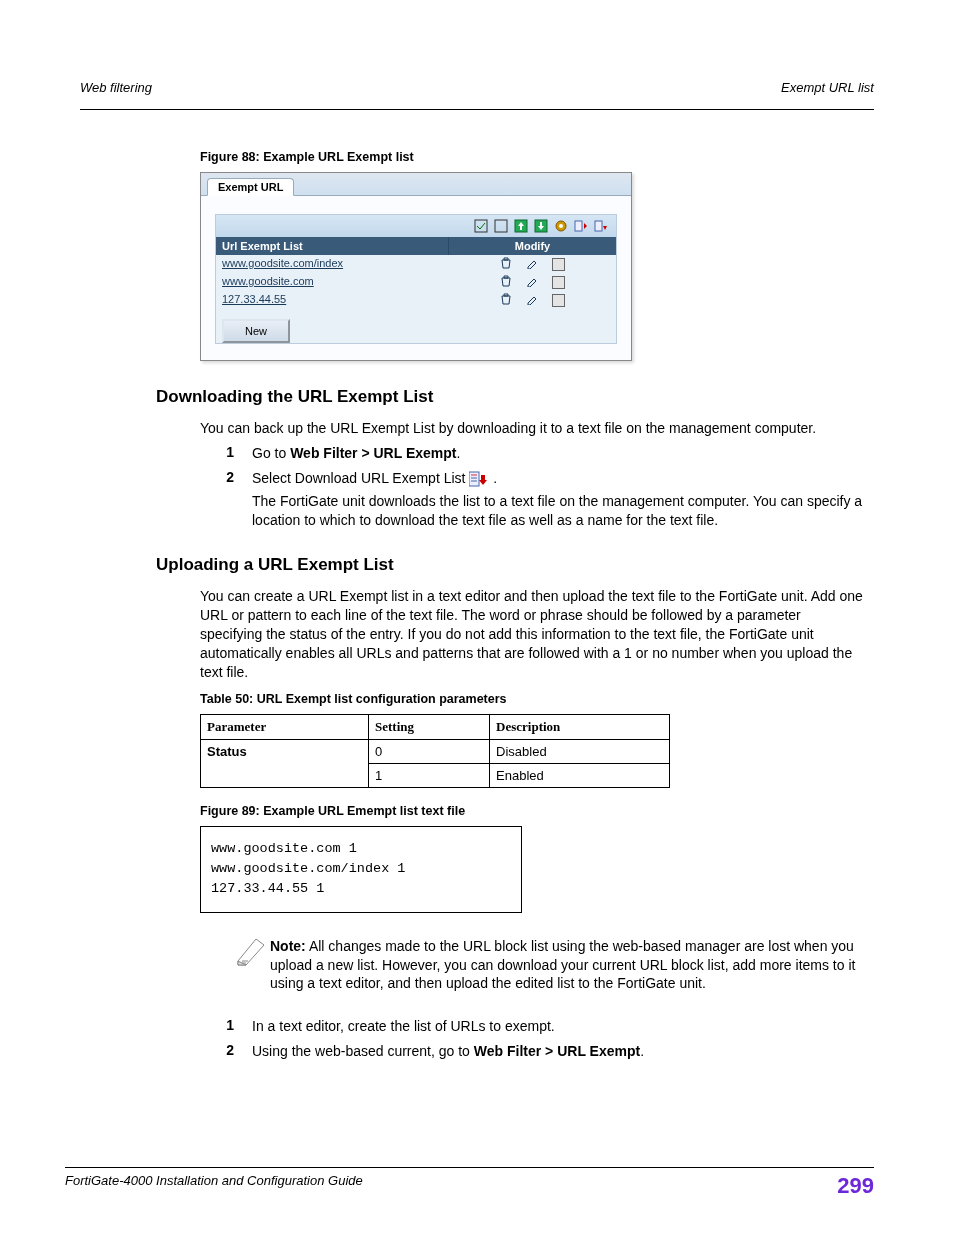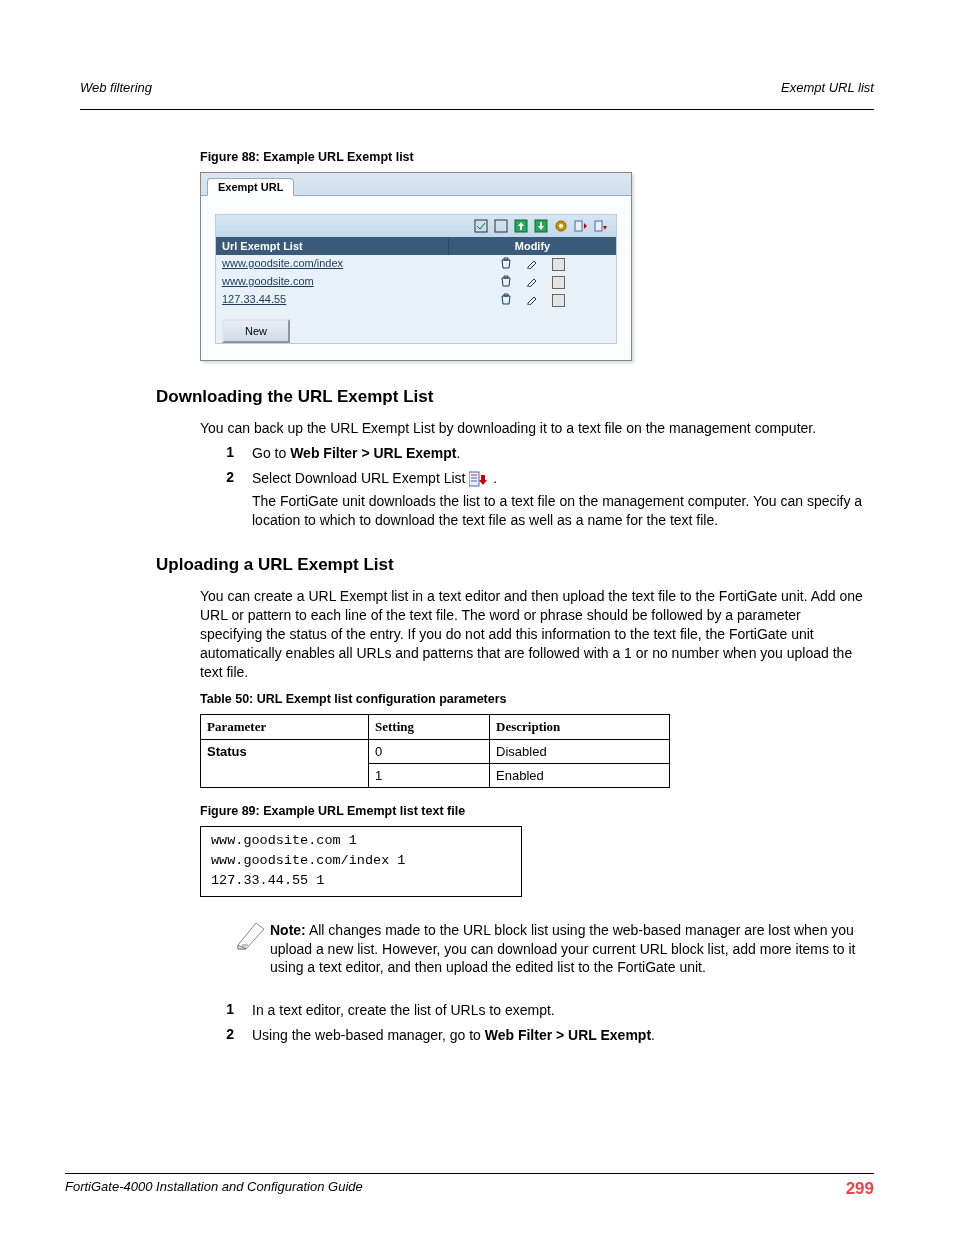--- a/index.html
+++ b/index.html
@@ -152,21 +152,21 @@
     padding: 4px 6px;
     text-align: left;
     vertical-align: top;
   }
   table.params th { font-weight: bold; font-family: Liberation Serif, serif; }
 
   
   .codebox {
     border: 1px solid #000;
     width: 300px;
-    padding: 4px 10px;
+    padding: 12px 10px;
     font-family: "Courier New", monospace;
     font-size: 13.5px;
     line-height: 1.5;
     margin: 4px 0 18px 0;
   }
 
   
   .note-block {
     display: flex;
     margin: 14px 0 18px 0;
@@ -176,21 +176,21 @@
   
   .running-foot {
     position: absolute;
     left: 65px; right: 80px; bottom: 36px;
     border-top: 1px solid #000;
     padding-top: 5px;
     display: flex;
     justify-content: space-between;
     font-size: 13px;
   }
-  .running-foot .pn { font-weight: bold; font-size: 17px; color: #ef4444;}
+  .running-foot .pn { font-weight: bold; font-size: 22px; color: #6d28d9;}
   .running-foot .gd { font-style: italic; }
 </style>
 </head>
 <body>
 
 <div class="page">
 
   <div class="running-head">
     <span>Web filtering</span>
     <span>Exempt URL list</span>
@@ -366,21 +366,21 @@
   </div>
 
   <div class="body-col">
     <div class="step-row">
       <div class="step-num">1</div>
       <div class="step-body">In a text editor, create the list of URLs to exempt.</div>
     </div>
     <div class="step-row">
       <div class="step-num">2</div>
       <div class="step-body">
-        <span>Using the web-based manager, go to </span><b>Web Filter &gt; URL Exempt</b><span>.</span>
+        <span>Using the web-based current, go to </span><b>Web Filter &gt; URL Exempt</b><span>.</span>
       </div>
     </div>
   </div>
 
   <div class="running-foot">
     <span class="gd">FortiGate-4000 Installation and Configuration Guide</span>
     <span class="pn">299</span>
   </div>
 
 </div>

